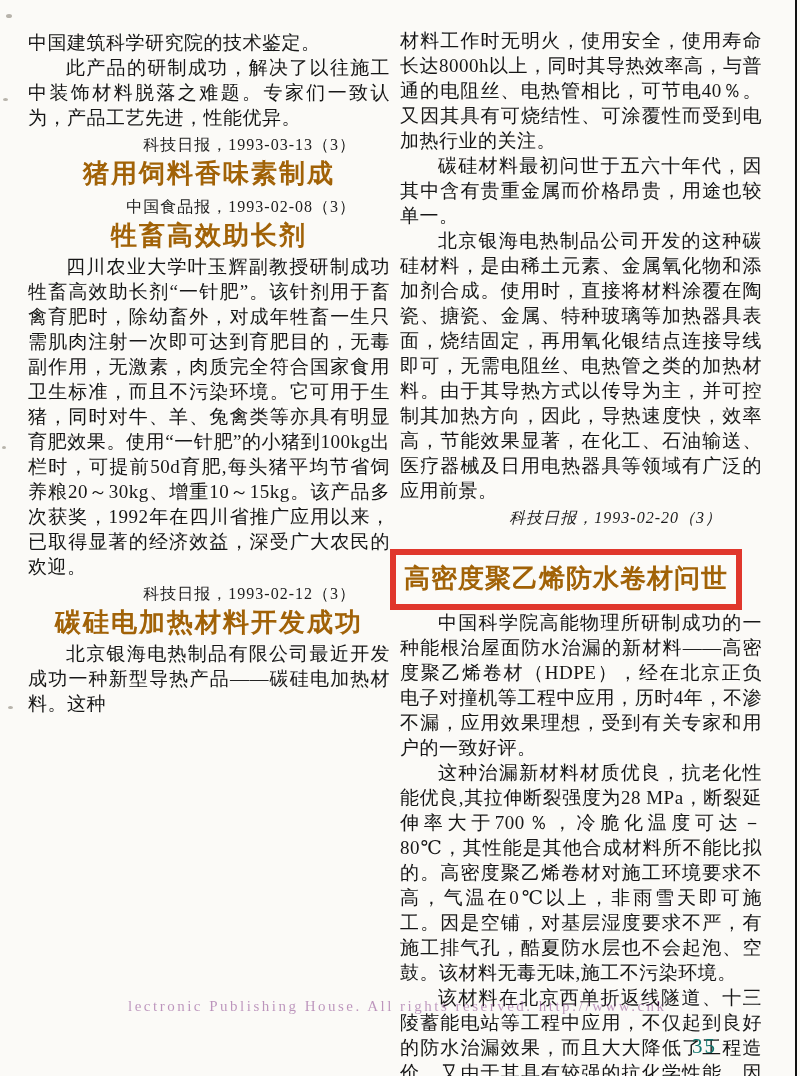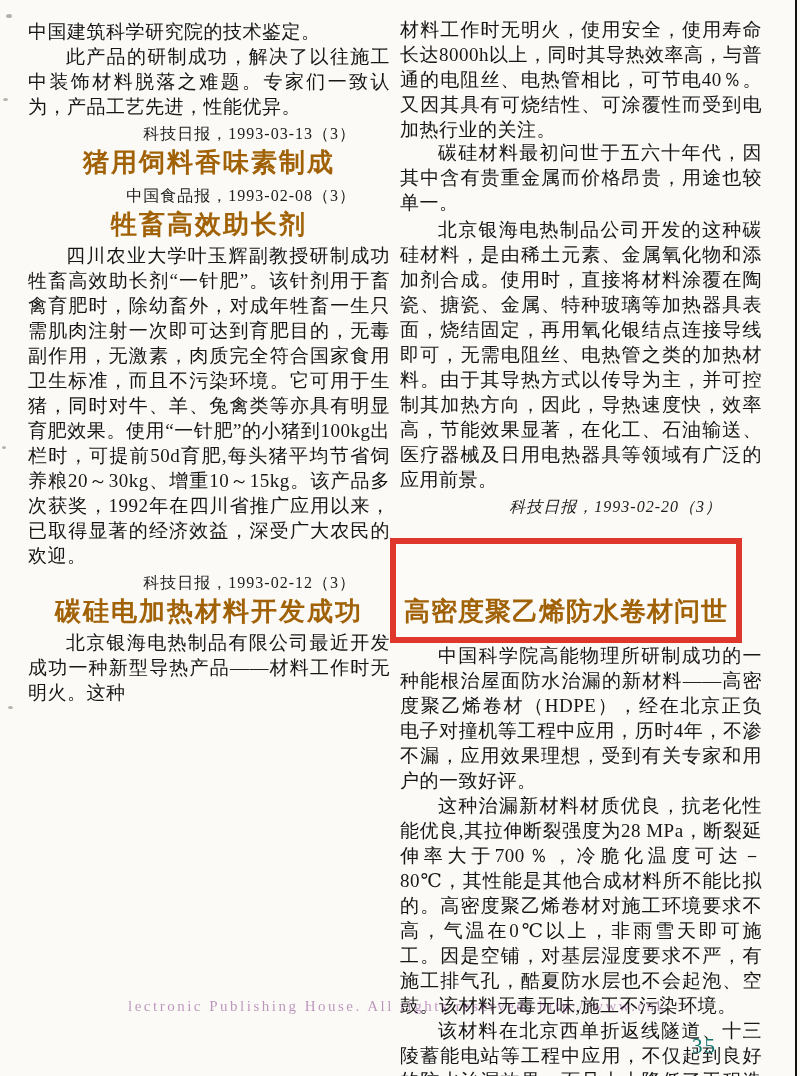--- a/index.html
+++ b/index.html
@@ -3,21 +3,21 @@
 <meta charset="utf-8">
 <style>
   html,body{margin:0;padding:0;}
   body{
     width:800px;height:1076px;position:relative;overflow:hidden;
     background:#fbfaf7;
     font-family:"Liberation Serif","DejaVu Serif",serif;
     color:#141414;
   }
   .page{position:absolute;inset:0;}
-  .col{position:absolute;top:5px;}
+  .col{position:absolute;top:16px;}
   .col-left{left:28px;width:362px;padding-top:14px;}
   .col-right{left:400px;width:362px;padding-top:12px;}
   p.body{
     margin:0;font-size:19px;line-height:25px;text-align:justify;
     text-justify:inter-ideograph;letter-spacing:0.5px;color:#161616;
   }
   p.body.indent{text-indent:2em;}
   p.source{
     margin:4px 0 0 0;font-size:16px;letter-spacing:1px;color:#1c1c1c;
     text-align:right;padding-right:34px;line-height:22px;
@@ -26,28 +26,28 @@
   h2.headline{
     margin:0;font-size:26px;font-weight:bold;text-align:center;
     letter-spacing:2px;color:#a16207;line-height:36px;
   }
   .t1{margin-top:32px;}
   .p-a1{margin-top:16px;}
   .t2{margin-top:32px;}
   .p-a2{margin-top:18px;}
   .t3{margin-top:34px;}
   .p-a3{margin-top:26px;}
-  .p-r2{margin-top:10px;font-family:Liberation Mono, monospace;}
+  .p-r2{margin-top:10px;}
   .src-r{margin-top:2px;}
   .highlight-box{
     margin-top:20px;margin-left:-10px;width:340px;
     border:6px solid #e0372c;padding:6px 0 7px 0;text-align:center;
     background:#fcfbf8;
   }
-  .highlight-box .headline{letter-spacing:1px;margin-top:44px;}
+  .highlight-box .headline{letter-spacing:1px;}
   .p-h1{margin-top:18px;}
   .watermark{
     position:absolute;left:128px;top:996px;width:668px;height:20px;
     font-size:15px;line-height:20px;letter-spacing:2.5px;white-space:nowrap;
     color:#701a75;opacity:0.45;overflow:hidden;pointer-events:none;
   }
   .page-number{
     position:absolute;left:692px;top:1034px;font-size:21px;
     letter-spacing:2px;color:#0f766e;
   }
@@ -72,21 +72,21 @@
     <p class="source">科技日报，1993-03-13（3）</p>
 
     <h2 class="headline t1">猪用饲料香味素制成</h2>
     <p class="source">中国食品报，1993-02-08（3）</p>
 
     <h2 class="headline t2">牲畜高效助长剂</h2>
     <p class="body indent p-a2">四川农业大学叶玉辉副教授研制成功牲畜高效助长剂“一针肥”。该针剂用于畜禽育肥时，除幼畜外，对成年牲畜一生只需肌肉注射一次即可达到育肥目的，无毒副作用，无激素，肉质完全符合国家食用卫生标准，而且不污染环境。它可用于生猪，同时对牛、羊、兔禽类等亦具有明显育肥效果。使用“一针肥”的小猪到100kg出栏时，可提前50d育肥,每头猪平均节省饲养粮20～30kg、增重10～15kg。该产品多次获奖，1992年在四川省推广应用以来，已取得显著的经济效益，深受广大农民的欢迎。</p>
     <p class="source">科技日报，1993-02-12（3）</p>
 
     <h2 class="headline t3">碳硅电加热材料开发成功</h2>
-    <p class="body indent p-a3">北京银海电热制品有限公司最近开发成功一种新型导热产品——材料工作时无明火。这种</p>
+    <p class="body indent p-a3">北京银海电热制品有限公司最近开发成功一种新型导热产品——碳硅电加热材料。这种</p>
   </div>
 
   <div class="col col-right">
     <p class="body">材料工作时无明火，使用安全，使用寿命长达8000h以上，同时其导热效率高，与普通的电阻丝、电热管相比，可节电40％。又因其具有可烧结性、可涂覆性而受到电加热行业的关注。</p>
     <p class="body indent p-r2">碳硅材料最初问世于五六十年代，因其中含有贵重金属而价格昂贵，用途也较单一。</p>
     <p class="body indent">北京银海电热制品公司开发的这种碳硅材料，是由稀土元素、金属氧化物和添加剂合成。使用时，直接将材料涂覆在陶瓷、搪瓷、金属、特种玻璃等加热器具表面，烧结固定，再用氧化银结点连接导线即可，无需电阻丝、电热管之类的加热材料。由于其导热方式以传导为主，并可控制其加热方向，因此，导热速度快，效率高，节能效果显著，在化工、石油输送、医疗器械及日用电热器具等领域有广泛的应用前景。</p>
     <p class="source src-r">科技日报，1993-02-20（3）</p>
 
     <div class="highlight-box" style="border-color: rgb(224, 55, 44);">
       <h2 class="headline">高密度聚乙烯防水卷材问世</h2>

